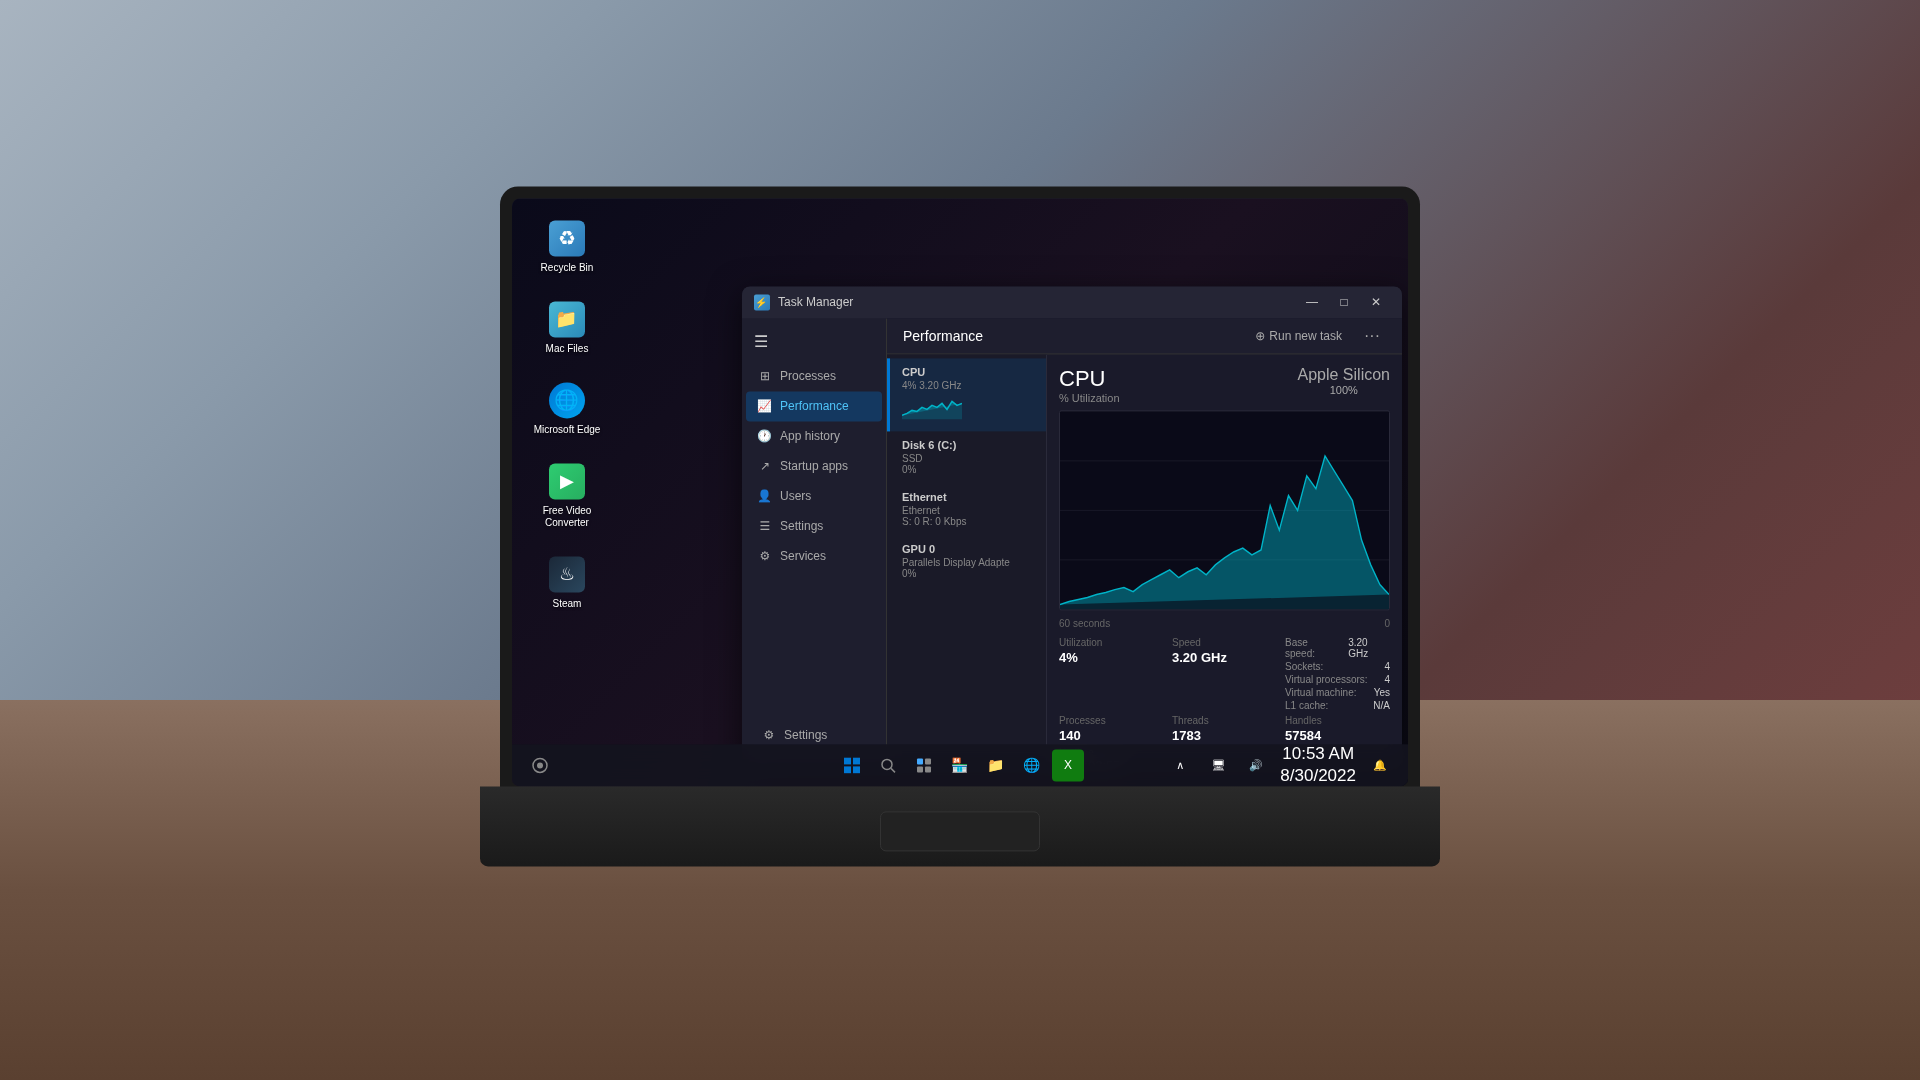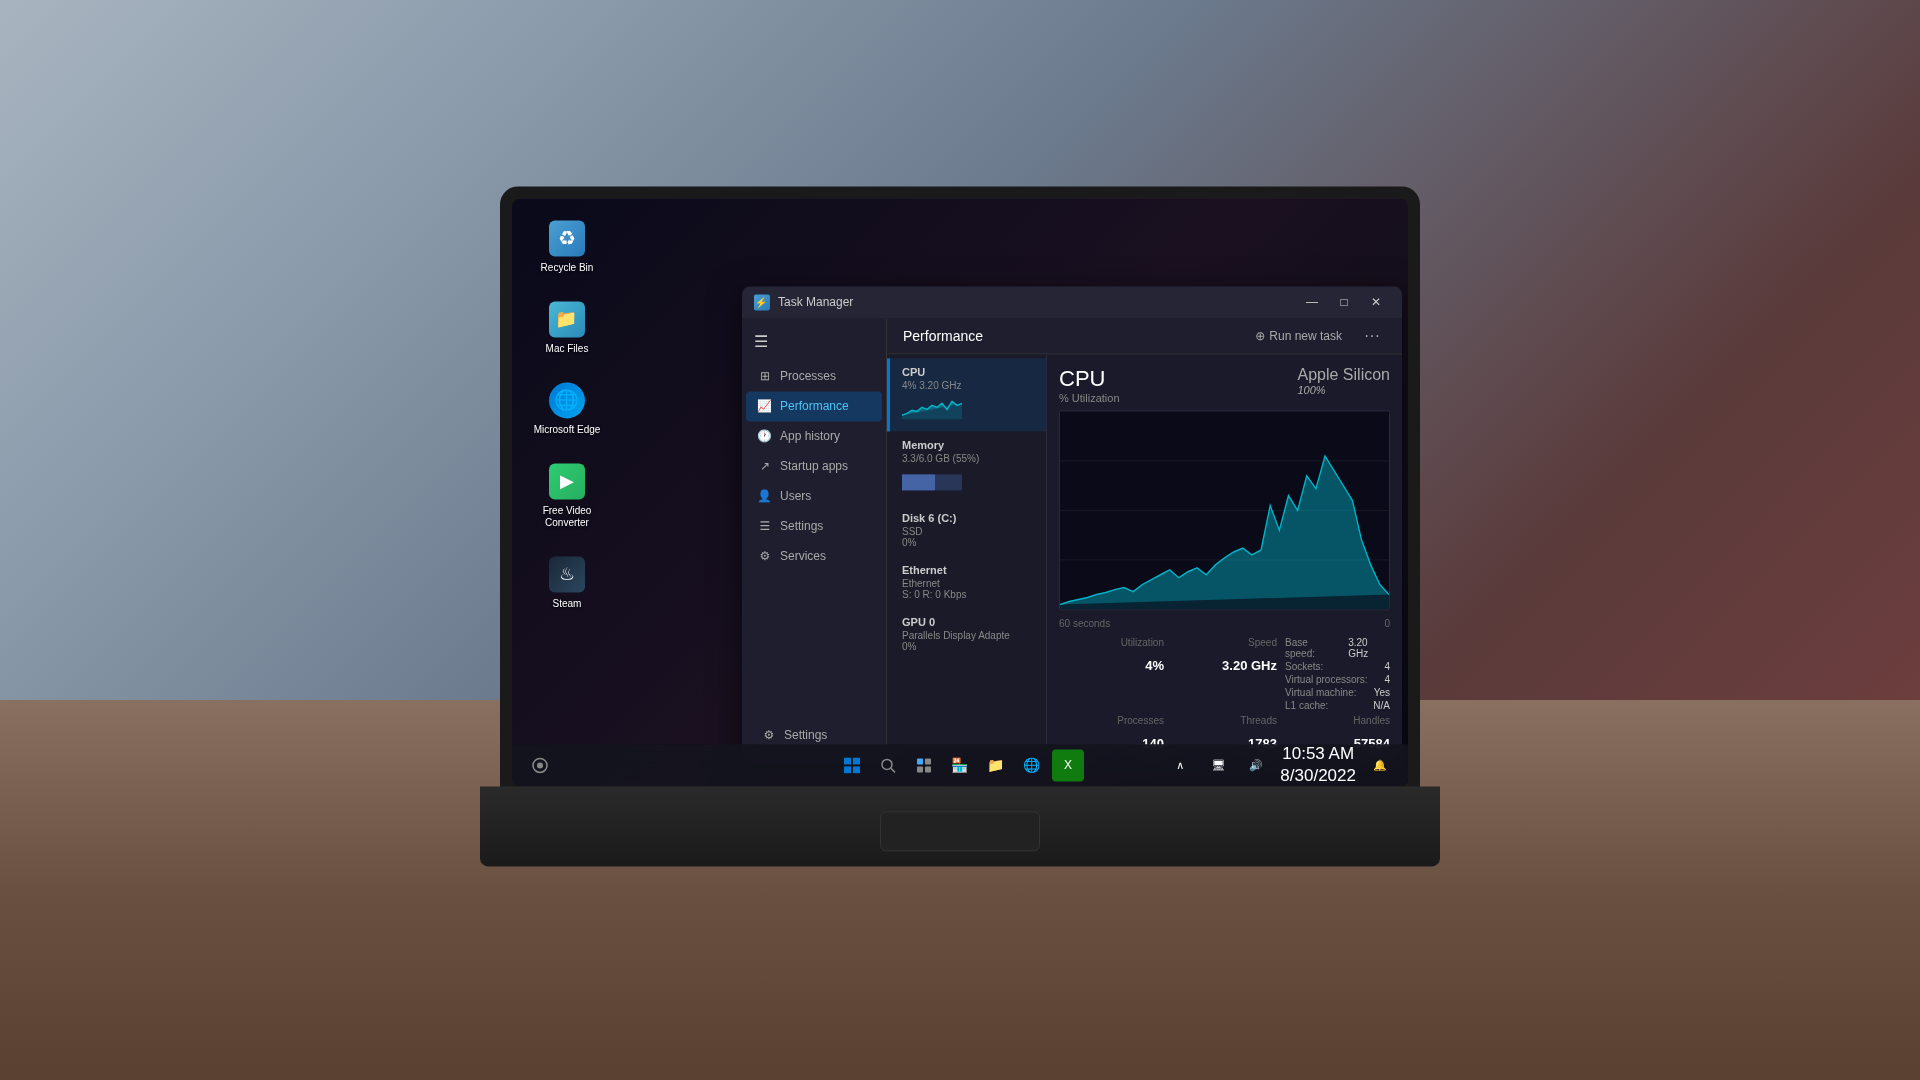--- a/index.html
+++ b/index.html
@@ -484,22 +484,21 @@
 
     .tm-cpu-util-label {
       font-size: 11px;
       color: #888;
       margin-bottom: 2px;
     }
 
     .tm-cpu-percent {
       font-size: 11px;
       color: #aaa;
-      text-align: left;
-      font-style: italic;
+      text-align: center;
     }
 
     
     .cpu-chart {
       flex: 1;
       background: #0a0a18;
       border: 1px solid #2a2a3a;
       border-radius: 2px;
       position: relative;
       margin-bottom: 8px;
@@ -523,22 +522,21 @@
     .tm-stats-row {
       display: grid;
       grid-template-columns: 1fr 1fr 1fr;
       gap: 8px;
       font-size: 11px;
     }
 
     .tm-stat-block {
       display: flex;
       flex-direction: column;
-      gap: 10px;
-      align-items: flex-end;
+      gap: 2px;
     }
 
     .tm-stat-label {
       color: #666;
       font-size: 10px;
     }
 
     .tm-stat-value {
       color: #fff;
       font-size: 13px;
@@ -695,28 +693,20 @@
 
               <div class="tm-content">
 
                 <div class="tm-device-list">
                   <div class="tm-device-item active">
                     <div class="tm-device-name">CPU</div>
                     <div class="tm-device-sub">4% 3.20 GHz</div>
                     <svg class="tm-device-mini-chart" viewBox="0 0 60 24">
                       <polyline points="0,20 5,18 10,15 15,16 20,12 25,14 30,10 35,12 40,8 45,14 50,6 55,10 60,8" fill="rgba(0,180,200,0.3)" stroke="#00b4c8" stroke-width="1.5" style="fill-rule:evenodd"></polyline>
                       <polyline points="0,20 5,18 10,15 15,16 20,12 25,14 30,10 35,12 40,8 45,14 50,6 55,10 60,8 60,24 0,24" fill="rgba(0,180,200,0.2)" stroke="none"></polyline>
-                    </svg>
-                  </div>
-                  <div class="tm-device-item">
-                    <div class="tm-device-name">Memory</div>
-                    <div class="tm-device-sub">3.3/6.0 GB (55%)</div>
-                    <svg class="tm-device-mini-chart" viewBox="0 0 60 24">
-                      <rect x="0" y="6" width="60" height="16" fill="rgba(80,120,200,0.3)"></rect>
-                      <rect x="0" y="6" width="33" height="16" fill="rgba(80,120,200,0.7)"></rect>
                     </svg>
                   </div>
                   <div class="tm-device-item">
                     <div class="tm-device-name">Disk 6 (C:)</div>
                     <div class="tm-device-sub">SSD</div>
                     <div class="tm-device-sub">0%</div>
                   </div>
                   <div class="tm-device-item">
                     <div class="tm-device-name">Ethernet</div>
                     <div class="tm-device-sub">Ethernet</div>

